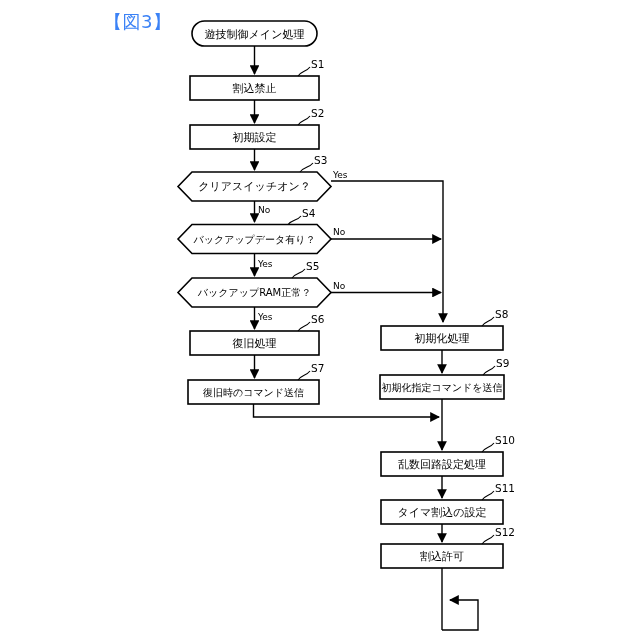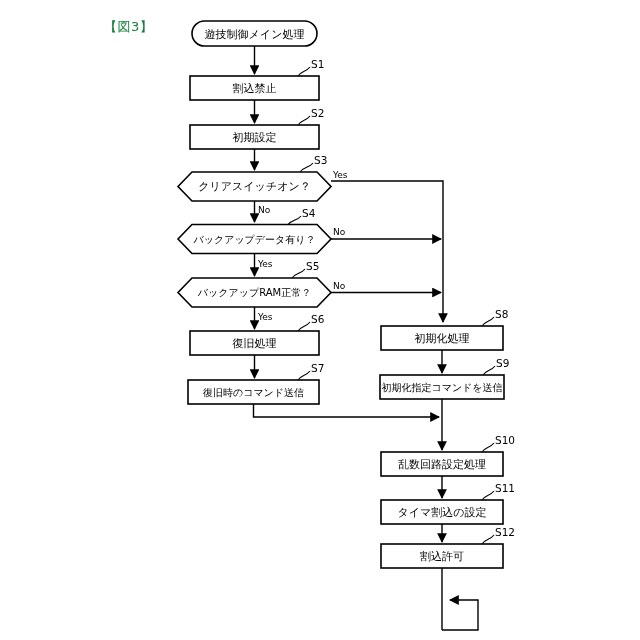--- a/index.html
+++ b/index.html
@@ -11,23 +11,23 @@
     position: relative;
     width: 640px;
     height: 640px;
     background: #ffffff;
     font-family: "DejaVu Sans", sans-serif;
     overflow: hidden;
   }
   #figure-label {
     position: absolute;
     left: 104px;
-    top: 18px;
-    font-size: 13px;
-    color: #15803d;
+    top: 10px;
+    font-size: 18px;
+    color: #3b82f6;
     letter-spacing: 0.5px;
     font-family: "DejaVu Sans", sans-serif;
   }
   svg#flow {
     position: absolute;
     left: 0;
     top: 0;
     width: 640px;
     height: 640px;
   }

